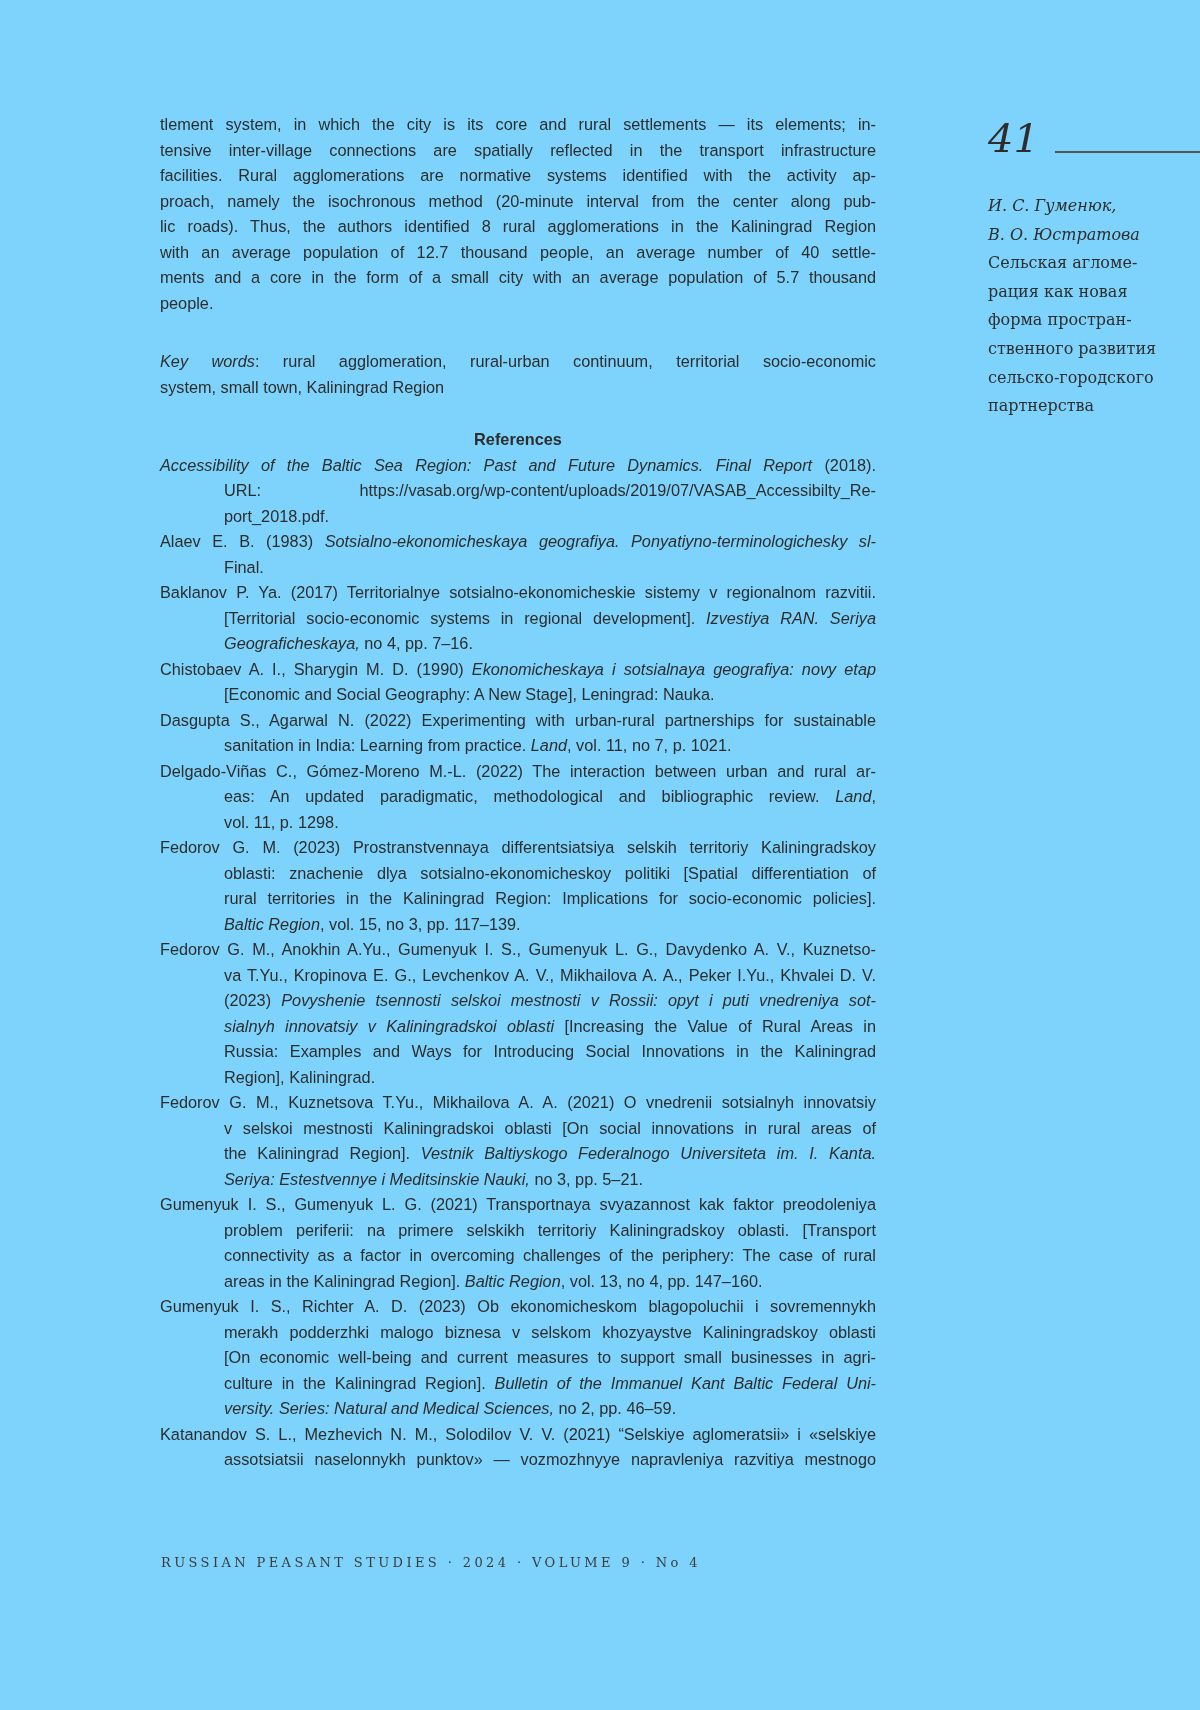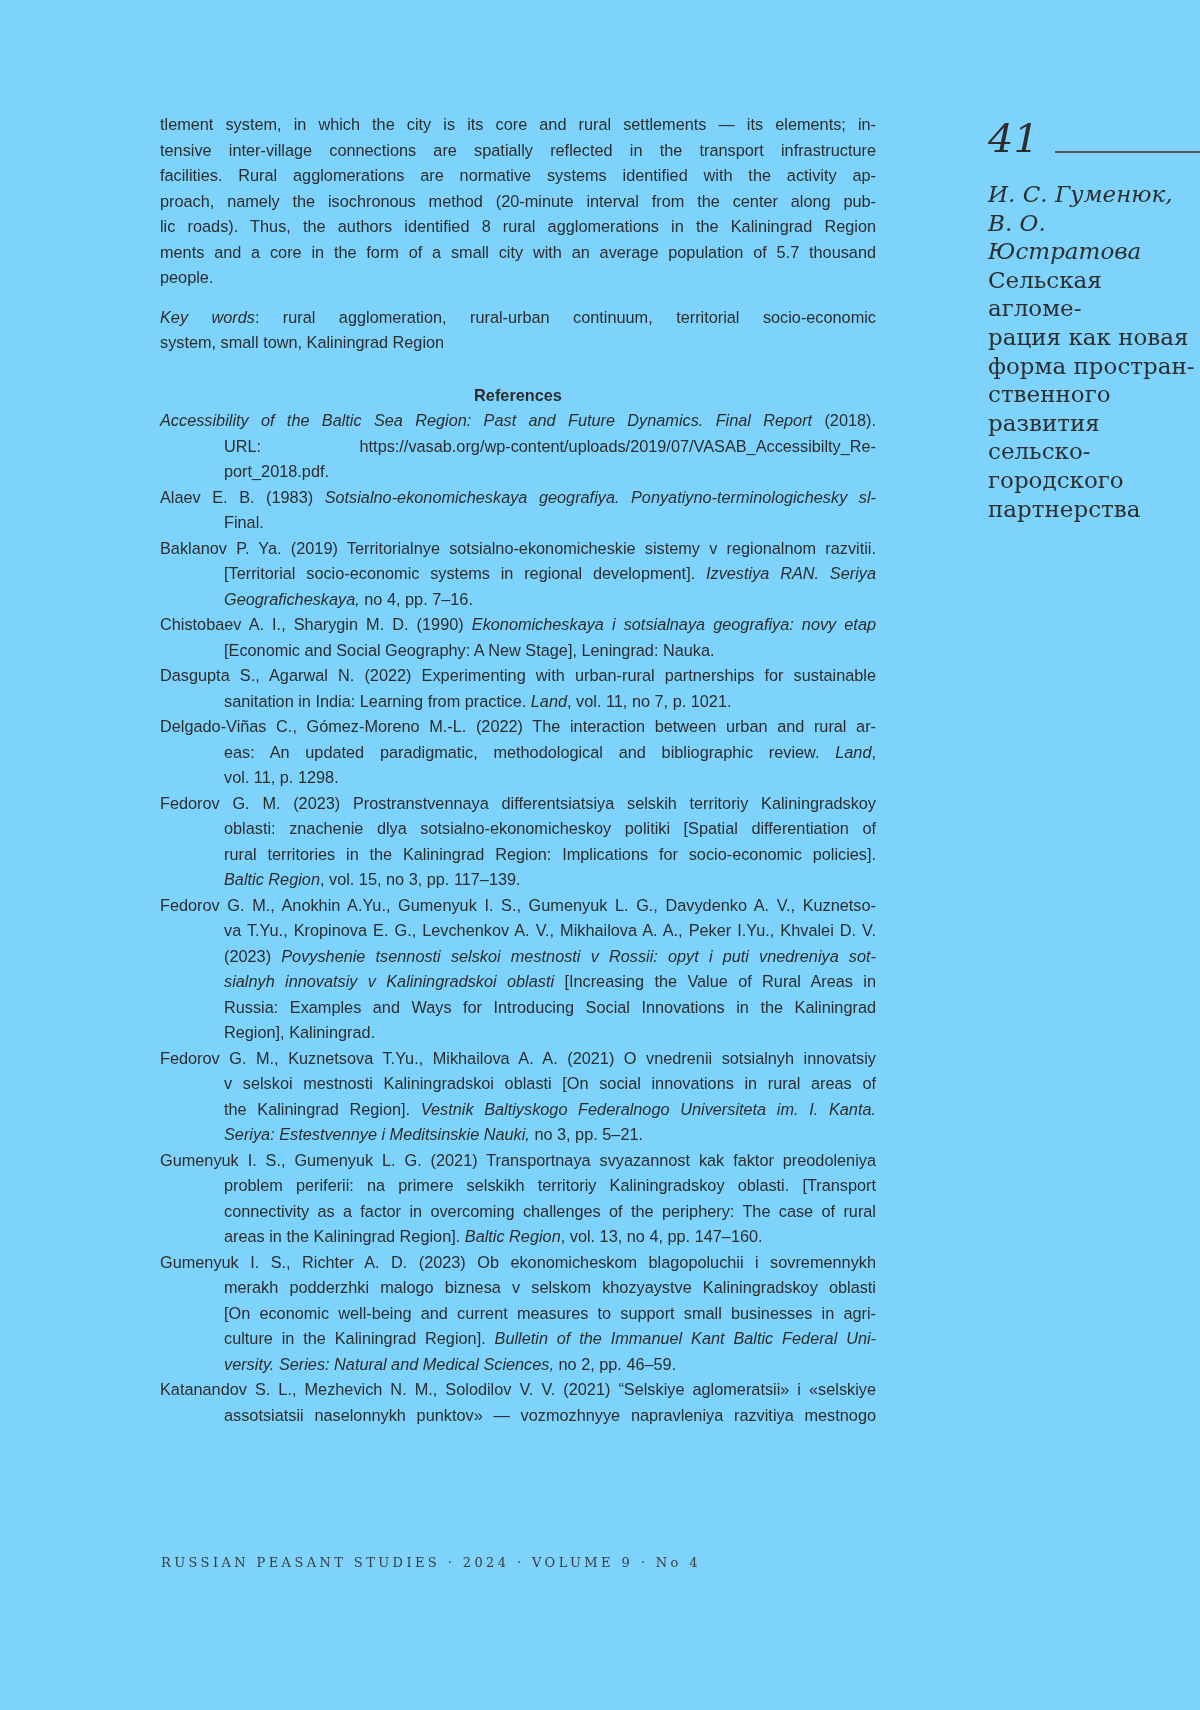--- a/index.html
+++ b/index.html
@@ -8,73 +8,74 @@
     background:#7dd3fc; overflow:hidden;
     font-family:"Liberation Sans", sans-serif; color:#2d2d2d;
   }
   .main {
     position:absolute; left:160px; top:112px; width:716px;
     font-size:16.3px; line-height:25.5px;
   }
   .line { text-align:justify; text-align-last:justify; }
   .line.last { text-align-last:left; }
   .it { font-style:italic; }
-  .kw { margin-top:14px; }
+  .kw { margin-top:33px; }
   .ref-heading { margin-top:27px; font-weight:bold; text-align:center; }
   .ref .line:not(:first-child) { padding-left:64px; }
   .sidebar { position:absolute; left:988px; top:118px; width:212px; }
   .pgrow { display:flex; align-items:flex-end; }
   .pgnum {
     font-family:"DejaVu Serif", serif; font-style:italic;
     font-size:40px; line-height:1; color:#2d2d2d;
   }
   .pgrule { flex:1; height:2px; background:#555555; margin-left:16px; margin-bottom:5px; }
   .sb-text {
-    margin-top:22px; font-family:"DejaVu Serif", serif;
-    font-size:23px; line-height:28.6px; color:#2e2e2e;
+    margin-top:34px; font-family:"DejaVu Serif", serif;
+    font-size:16px; line-height:28.6px; color:#2e2e2e;
   }
   .sb-author { font-style:italic; }
   .footer {
     position:absolute; left:161px; top:1555px;
     font-family:"DejaVu Serif", serif; font-size:13px;
     letter-spacing:3.4px; color:#3c3c3c; white-space:nowrap;text-align:center;
   }
 </style>
 </head>
 <body>
 
 <div class="page">
 
   <div class="main">
     <div id="abstract">
         <div class="line"><span>tlement system, in which the city is its core and rural settlements — its elements; in-</span></div>
         <div class="line"><span>tensive inter-village connections are spatially reflected in the transport infrastructure</span></div>
         <div class="line"><span>facilities. Rural agglomerations are normative systems identified with the activity ap-</span></div>
         <div class="line"><span>proach, namely the isochronous method (20-minute interval from the center along pub-</span></div>
         <div class="line"><span>lic roads). Thus, the authors identified 8 rural agglomerations in the Kaliningrad Region</span></div>
+        <div class="line"><span>with an average population of 12.7 thousand people, an average number of 40 settle-</span></div>
         <div class="line"><span>ments and a core in the form of a small city with an average population of 5.7 thousand</span></div>
         <div class="line last"><span>people.</span></div>
       </div>
     <div class="kw" id="keywords">
         <div class="line"><span class="it">Key words</span><span>: rural agglomeration, rural-urban continuum, territorial socio-economic</span></div>
         <div class="line last"><span>system, small town, Kaliningrad Region</span></div>
       </div>
     <div class="ref-heading">References</div>
     <div id="references">
         <div class="ref">
           <div class="line"><span class="it">Accessibility of the Baltic Sea Region: Past and Future Dynamics. Final Report</span><span> (2018).</span></div>
           <div class="line"><span>URL: https://vasab.org/wp-content/uploads/2019/07/VASAB_Accessibilty_Re-</span></div>
           <div class="line last"><span>port_2018.pdf.</span></div>
         </div>
         <div class="ref">
           <div class="line"><span>Alaev E. B. (1983) </span><span class="it">Sotsialno-ekonomicheskaya geografiya. Ponyatiyno-terminologichesky sl-</span></div>
           <div class="line last"><span>Final.</span></div>
         </div>
         <div class="ref">
-          <div class="line"><span>Baklanov P. Ya. (2019) Territorialnye sotsialno-ekonomicheskie sistemy v regionalnom razvitii.</span></div>
+          <div class="line"><span>Baklanov P. Ya. (2017) Territorialnye sotsialno-ekonomicheskie sistemy v regionalnom razvitii.</span></div>
           <div class="line"><span>[Territorial socio-economic systems in regional development]. </span><span class="it">Izvestiya RAN. Seriya</span></div>
           <div class="line last"><span class="it">Geograficheskaya,</span><span> no 4, pp. 7–16.</span></div>
         </div>
         <div class="ref">
           <div class="line"><span>Chistobaev A. I., Sharygin M. D. (1990) </span><span class="it">Ekonomicheskaya i sotsialnaya geografiya: novy etap</span></div>
           <div class="line last"><span>[Economic and Social Geography: A New Stage], Leningrad: Nauka.</span></div>
         </div>
         <div class="ref">
           <div class="line"><span>Dasgupta S., Agarwal N. (2022) Experimenting with urban-rural partnerships for sustainable</span></div>
           <div class="line last"><span>sanitation in India: Learning from practice. </span><span class="it">Land</span><span>, vol. 11, no 7, p. 1021.</span></div>

